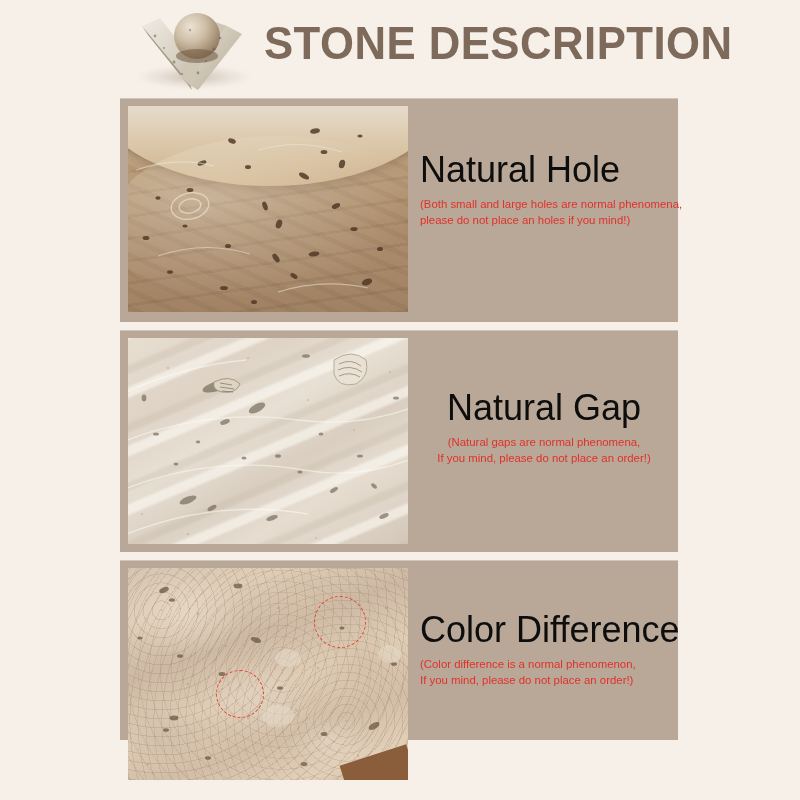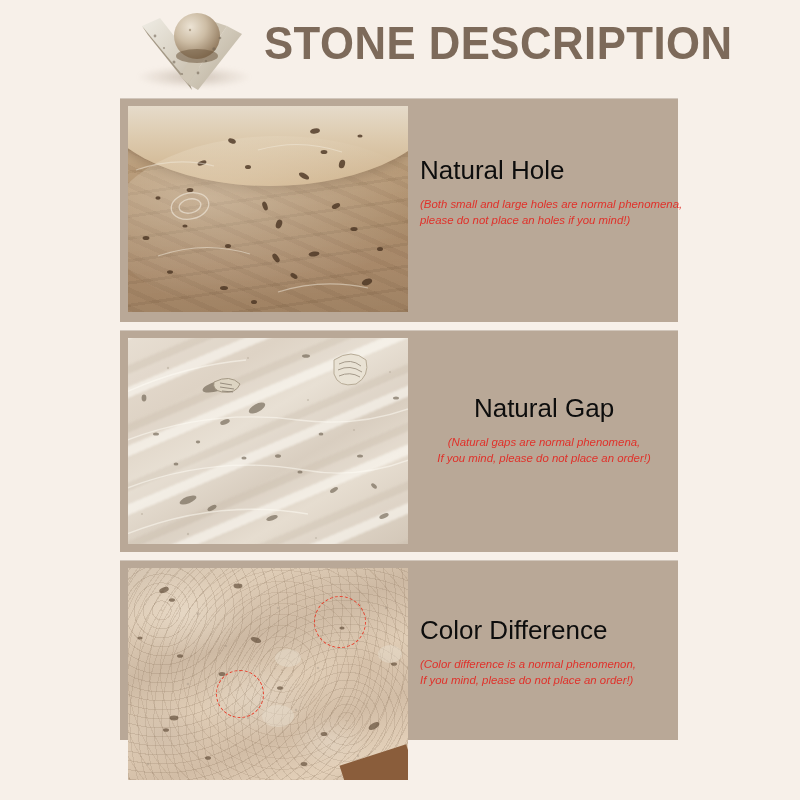--- a/index.html
+++ b/index.html
@@ -56,33 +56,32 @@
 
   .txt{
     position:absolute;
     left:300px;right:10px;
   }
   #card-0 .txt{top:52px;}
   #card-1 .txt{top:58px;}
   #card-2 .txt{top:50px;}
 
   .heading{
-    font-size:26px;
+    font-size:36px;
     line-height:40px;
     color:#0d0d0d;
     font-weight:normal;
     white-space:nowrap;
     margin-bottom:7px;
   }
   .note{
     color:#e0312a;
     font-size:11.4px;
     line-height:15.5px;
     white-space:nowrap;
-    font-style:italic;
   }
   .note div{white-space:nowrap;}
 
   
   .p1-base{
     position:absolute;inset:0;
     background:
       linear-gradient(178deg,#efeae2 0%,#efeae2 6%,#d9c6ab 11%,#c2a887 19%,#b79a78 34%,#ab8d6c 58%,#a8896a 78%,#9f8263 100%);
   }
   .p1-rim{

